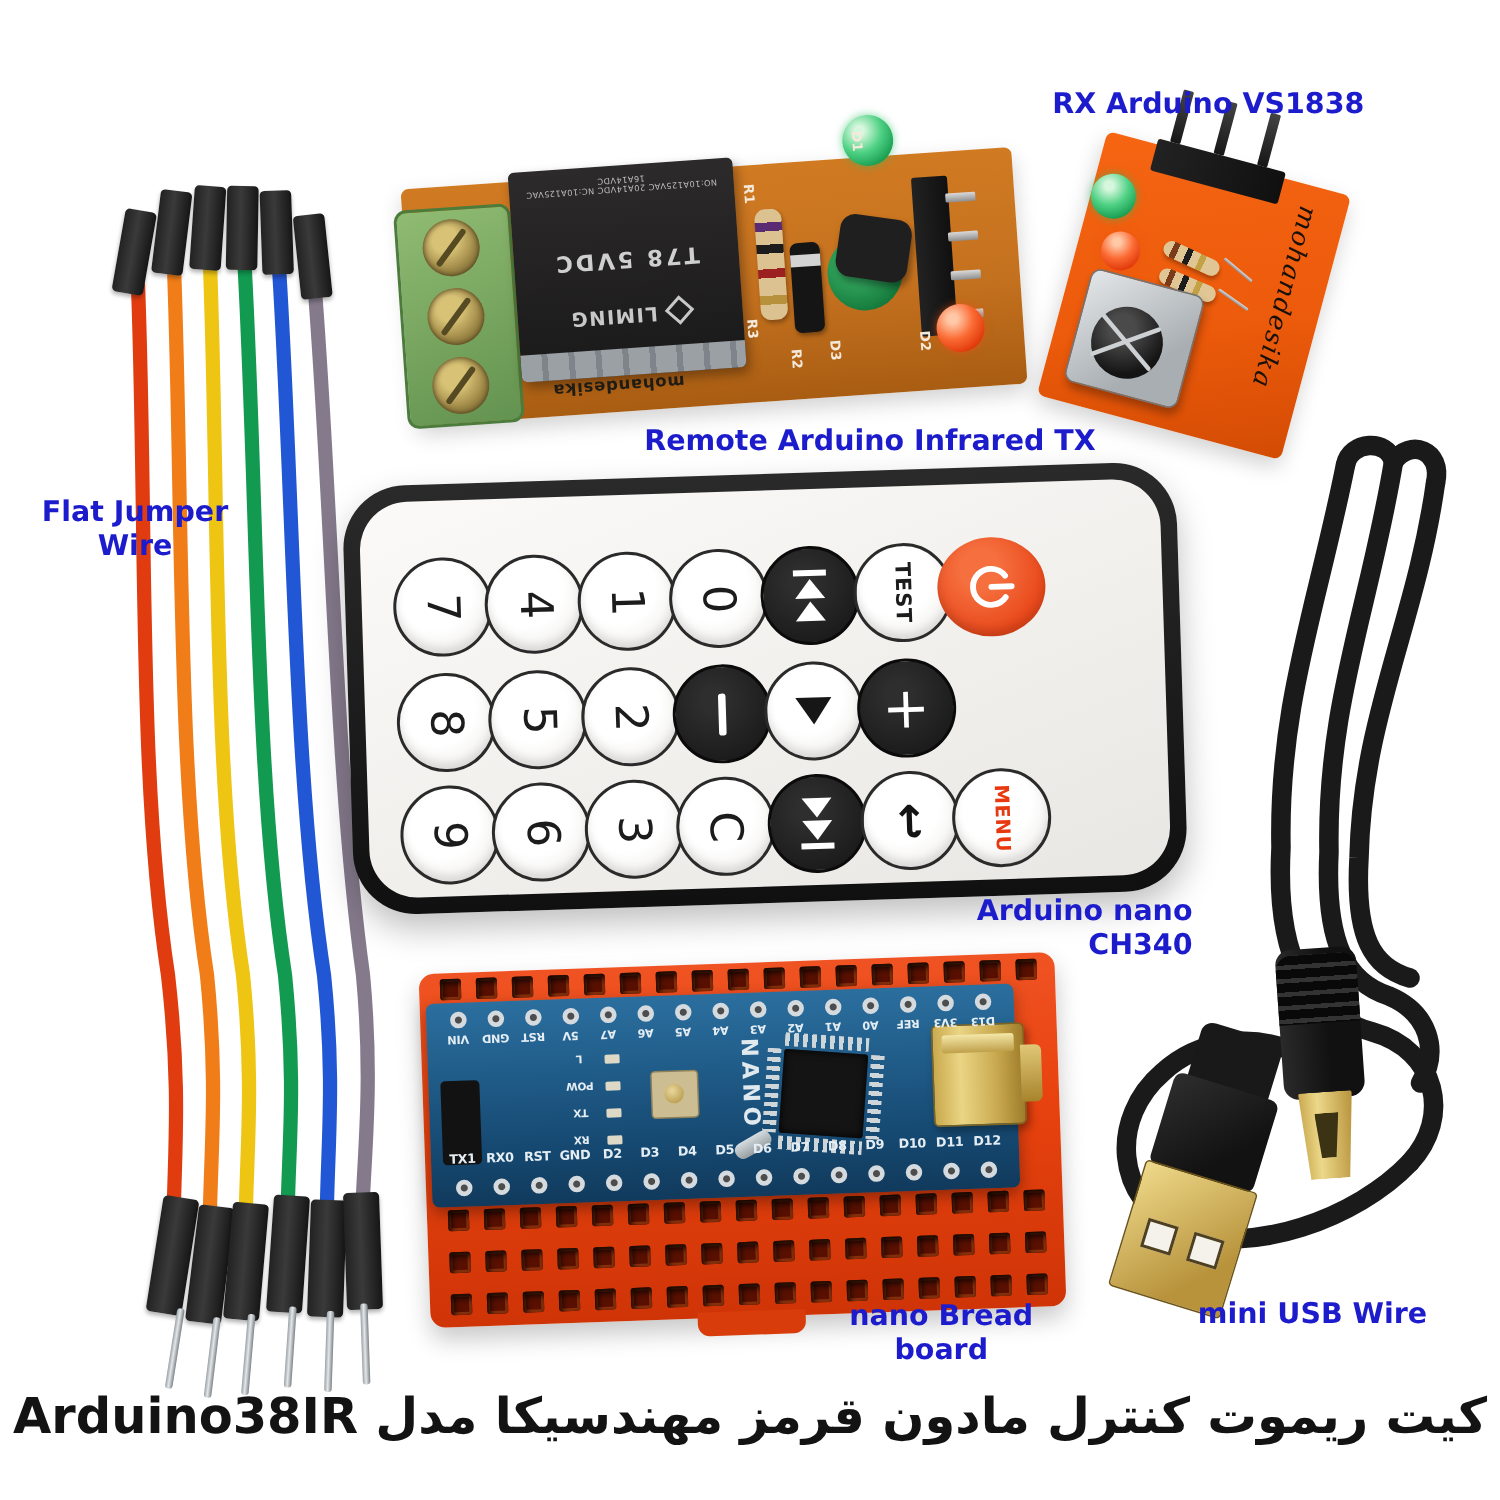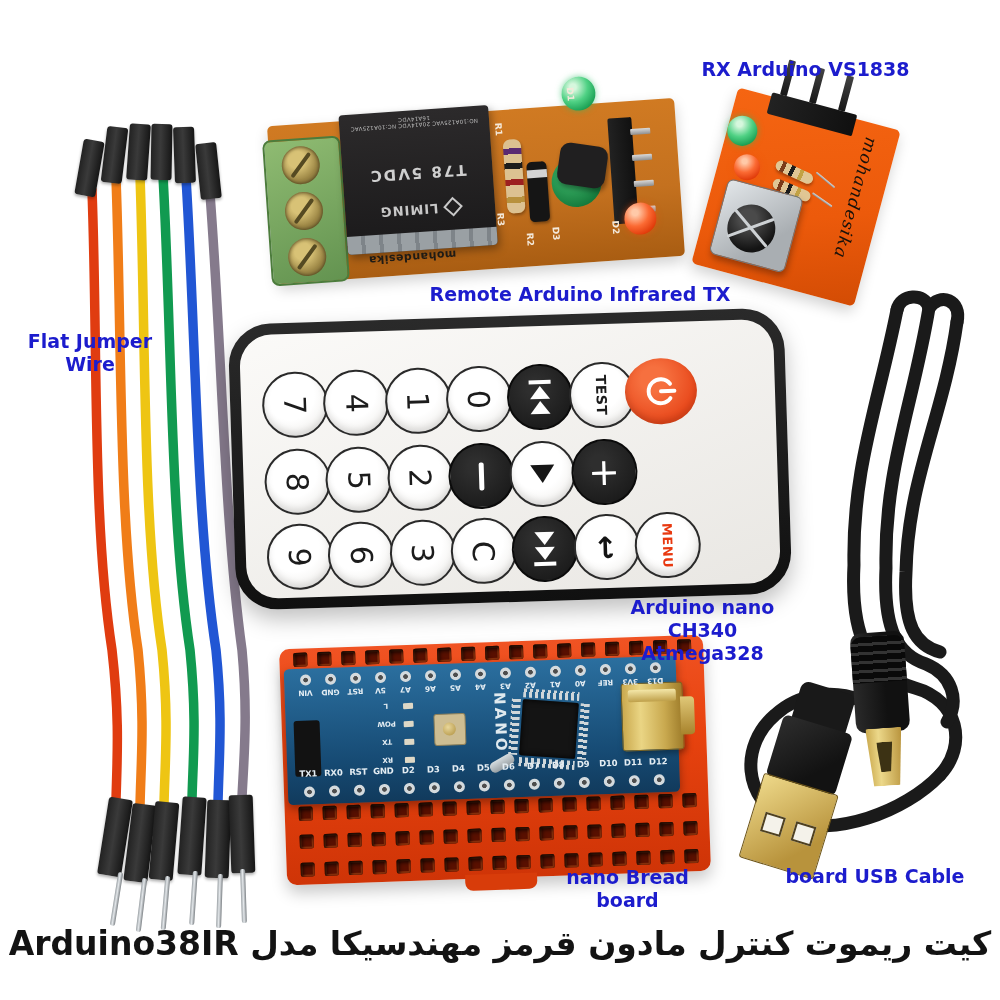--- a/index.html
+++ b/index.html
@@ -512,22 +512,21 @@
         <div class="nled" style="left: 118px; top: 92px;"></div>
       </div>
   </div>
 
   <div class="lab" style="left:10px;top:330px;width:160px;">
     <div>Flat Jumper</div>
     <div>Wire</div>
   </div>
   <div class="lab" style="left:688px;top:58px;width:235px;">RX Arduino VS1838</div>
   <div class="lab" style="left:425px;top:283px;width:310px;">Remote Arduino Infrared TX</div>
-  <div class="lab" style="left:610px;top:596px;width:185px;">
+  <div class="lab" style="left:610px;top:596px;width:185px;text-align:right;">
     <div>Arduino nano</div>
     <div>CH340</div>
-    <div>Atmega328</div>
   </div>
   <div class="lab" style="left:535px;top:866px;width:185px;">nano Bread board</div>
-  <div class="lab" style="left:785px;top:865px;width:180px;">board USB Cable</div>
+  <div class="lab" style="left:785px;top:865px;width:180px;">mini USB Wire</div>
 
   <div class="caption">کیت ریموت کنترل مادون قرمز مهندسیکا مدل Arduino38IR</div>
 </div>
 
 </body></html>

